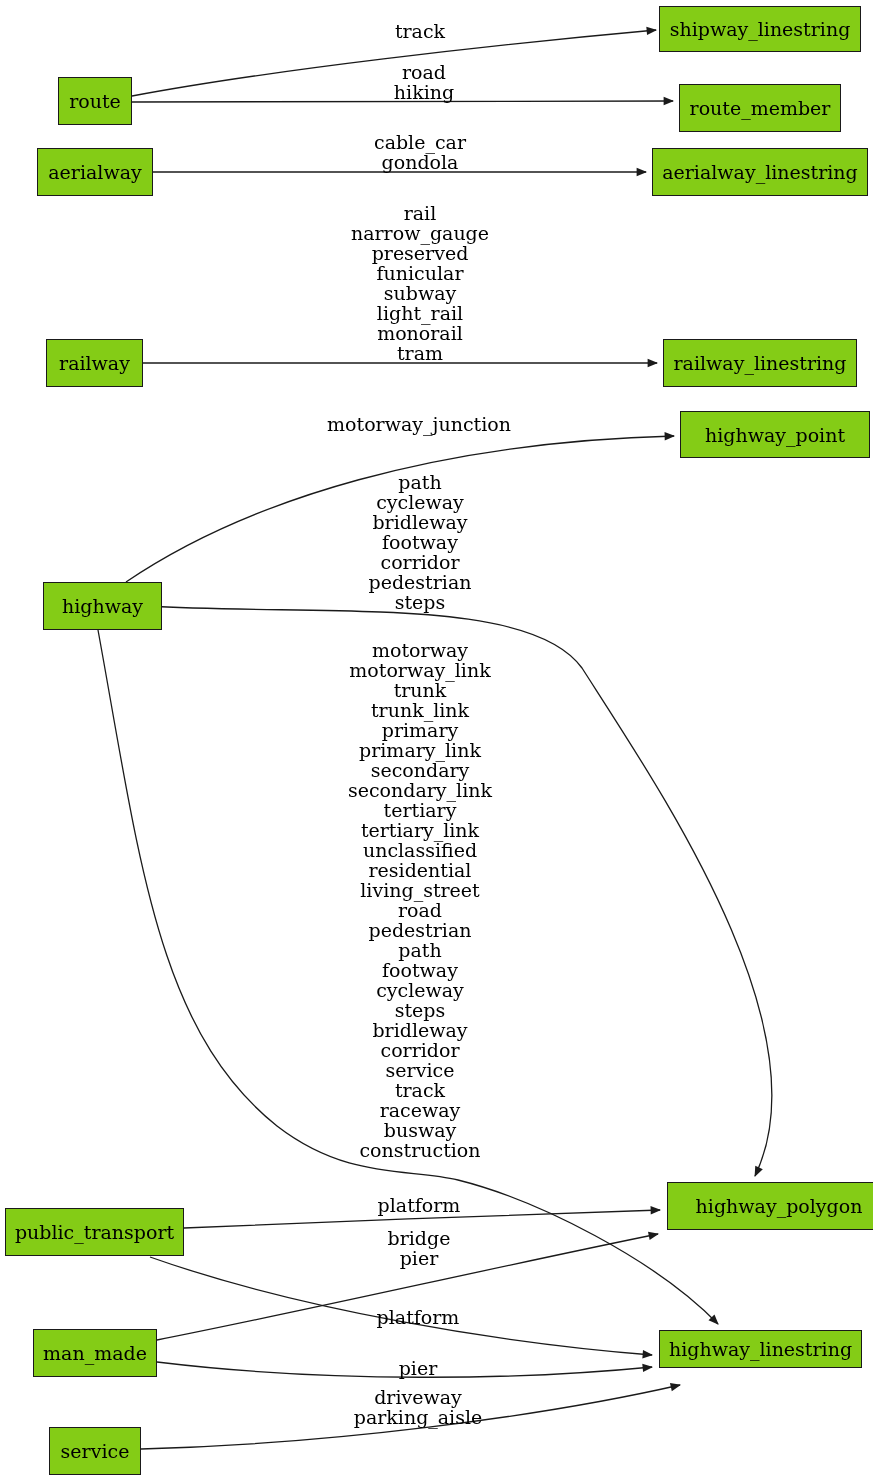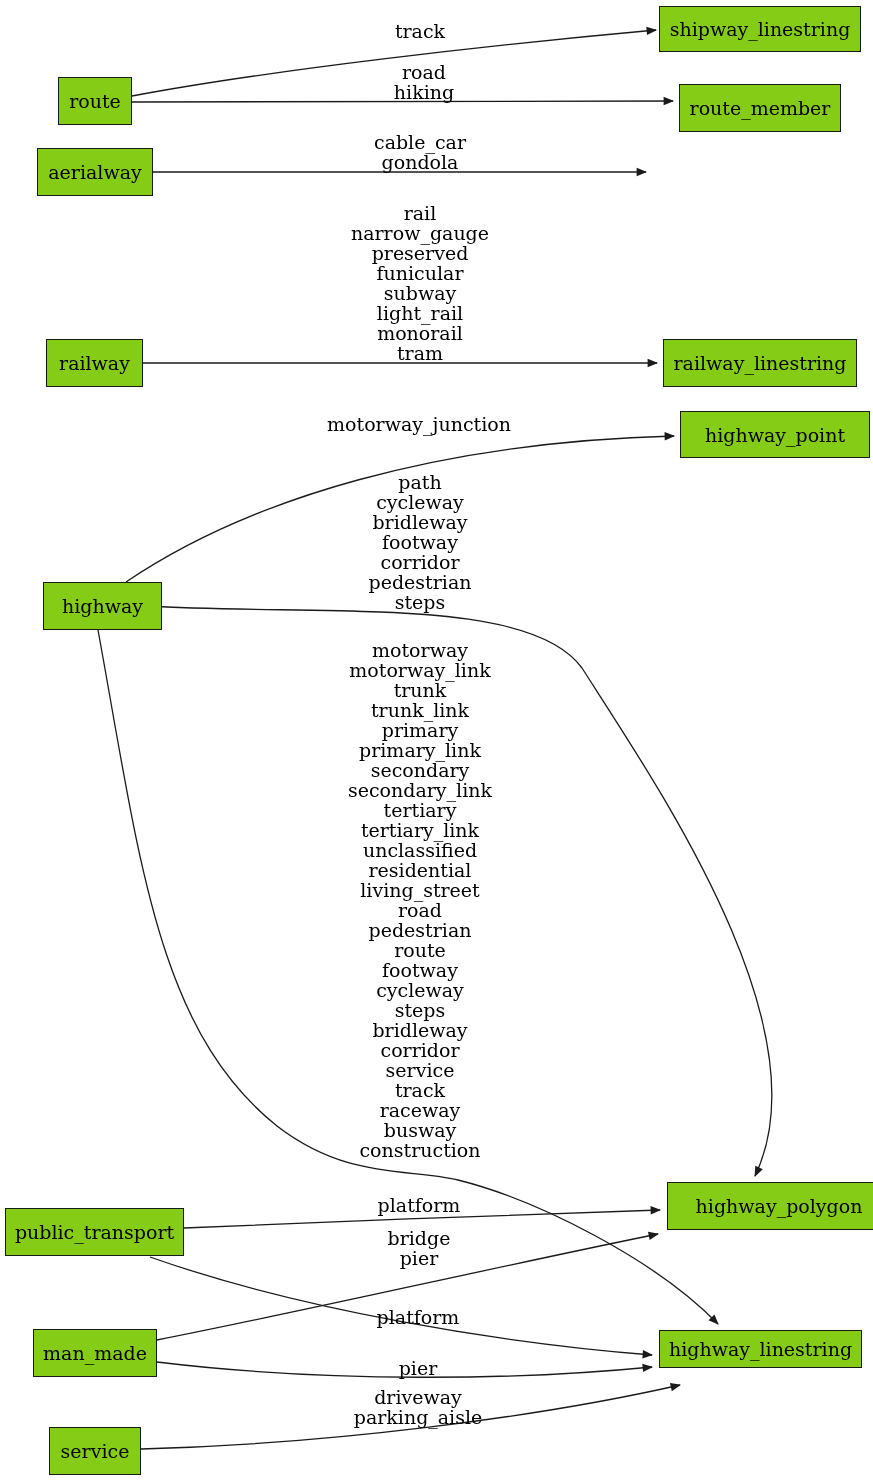--- a/index.html
+++ b/index.html
@@ -52,20 +52,21 @@
     <path d="M150,1257 C300,1310 500,1343 652,1355" marker-end="url(#arrow)"></path>
     <path d="M157,1340 C300,1312 500,1266 658,1234" marker-end="url(#arrow)"></path>
     <path d="M157,1362 C330,1383 520,1380 652,1367" marker-end="url(#arrow)"></path>
     <path d="M141,1449 C330,1444 540,1417 680,1385" marker-end="url(#arrow)"></path>
   </svg>
 
   <div class="node" style="left:58px;top:77px;width:74px;height:48px">route</div>
   <div class="node" style="left:659px;top:6px;width:202px;height:46px">shipway_linestring</div>
   <div class="node" style="left:679px;top:84px;width:162px;height:48px">route_member</div>
   <div class="node" style="left:37px;top:148px;width:116px;height:48px">aerialway</div>
+  <div class="node" style="left:652px;top:148px;width:216px;height:48px">aerialway_linestring</div>
   <div class="node" style="left:46px;top:339px;width:97px;height:48px">railway</div>
   <div class="node" style="left:663px;top:339px;width:194px;height:48px">railway_linestring</div>
   <div class="node" style="left:43px;top:582px;width:119px;height:48px">highway</div>
   <div class="node" style="left:680px;top:411px;width:190px;height:47px">highway_point</div>
   <div class="node" style="left:667px;top:1182px;width:224px;height:48px">highway_polygon</div>
   <div class="node" style="left:5px;top:1208px;width:179px;height:48px">public_transport</div>
   <div class="node" style="left:33px;top:1329px;width:124px;height:48px">man_made</div>
   <div class="node" style="left:659px;top:1330px;width:203px;height:38px">highway_linestring</div>
   <div class="node" style="left:49px;top:1427px;width:92px;height:48px">service</div>
 
@@ -98,21 +99,21 @@
 primary_link
 secondary
 secondary_link
 tertiary
 tertiary_link
 unclassified
 residential
 living_street
 road
 pedestrian
-route
+path
 footway
 cycleway
 steps
 bridleway
 corridor
 service
 track
 raceway
 busway
 construction</div>

